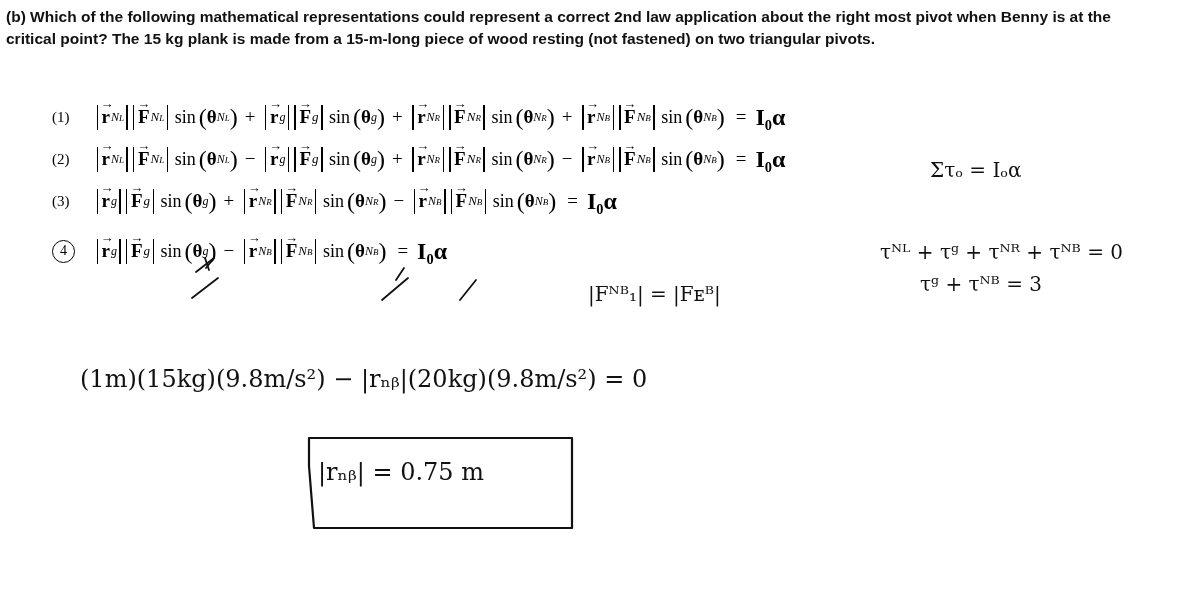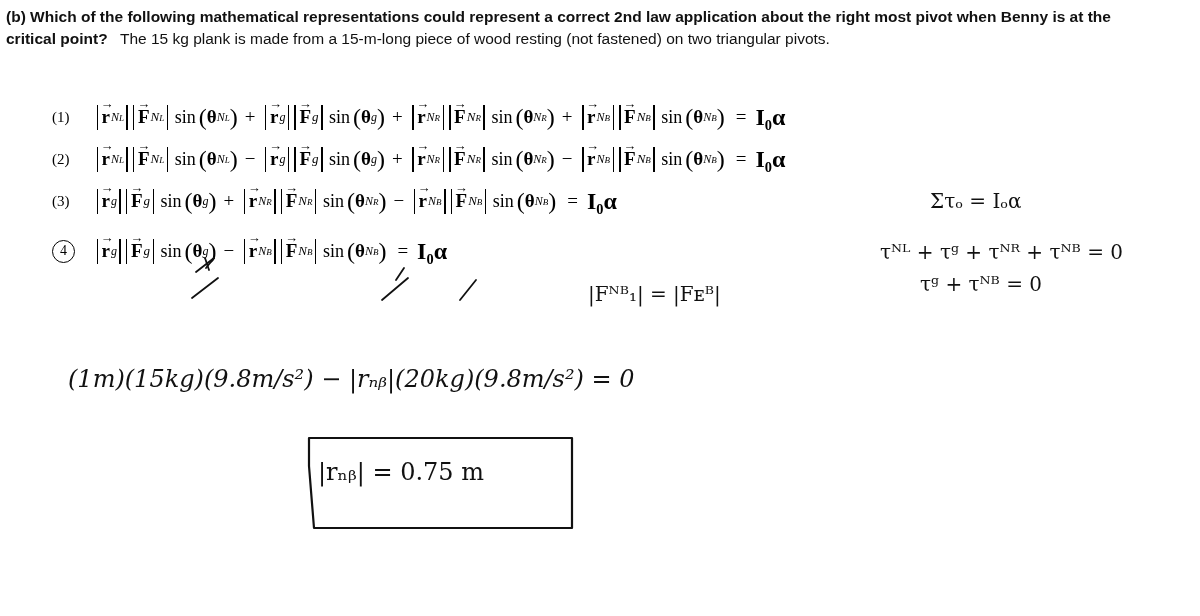--- a/index.html
+++ b/index.html
@@ -24,22 +24,21 @@
     width: 1110px;
     font-family: "Liberation Sans", sans-serif;
     font-size: 15.5px;
     line-height: 1.45;
     color: #111;
   }
   #prompt .bold {
     font-weight: bold;
   }
   #prompt .normal {
-    font-weight: normal;
-    margin-left: 8px;
+    font-weight: bold;
   }
 
   
   #equations {
     position: absolute;
     left: 52px;
     top: 96px;
     width: 800px;
   }
   .eq-row {
@@ -409,29 +408,29 @@
           <span class="theta">θ</span>
           <span class="sub">N<span style="font-size:9px">B</span></span>
           <span class="paren">)</span>
       </span>
       <span class="eqls">=</span>
       <span class="rhs">I₀α</span>
     </div>
   </div>
 </div>
 
-<div class="hw hw-mid" style="left:930px; top:158px;margin-top:31px;">Στₒ = Iₒα</div>
+<div class="hw hw-mid" style="left:930px; top:158px;">Στₒ = Iₒα</div>
 
 <div class="hw hw-mid" style="left:880px; top:216px;margin-top:24px;">τᴺᴸ + τᵍ + τᴺᴿ + τᴺᴮ = 0</div>
 
-<div class="hw hw-mid" style="left:920px; top:272px;">τᵍ + τᴺᴮ = 0</div>
+<div class="hw hw-mid" style="left:920px; top:272px;">τᵍ + τᴺᴮ = 3</div>
 
 <div class="hw hw-mid" style="left:588px; top:282px;">|Fᴺᴮ₁| = |Fᴇᴮ|</div>
 
-<div class="hw hw-big" style="left:68px; top:365px;font-style:italic;">(1m)(15kg)(9.8m/s²)  −  |rₙᵦ|(20kg)(9.8m/s²)  =  0</div>
+<div class="hw hw-big" style="left:80px; top:365px;">(1m)(15kg)(9.8m/s²)  −  |rₙᵦ|(20kg)(9.8m/s²)  =  0</div>
 
 <div class="hw hw-big" style="left:318px; top:458px;text-align:right;">|rₙᵦ| =  0.75 m</div>
 
 <svg class="ink" viewBox="0 0 1200 616">
 
   <g>
     <line class="thin" x1="192" y1="298" x2="218" y2="278"></line>
     <line class="thin" x1="206" y1="268" x2="214" y2="258"></line>
     <line class="thin" x1="196" y1="272" x2="214" y2="258"></line>
     <line class="thin" x1="382" y1="300" x2="408" y2="278"></line>

